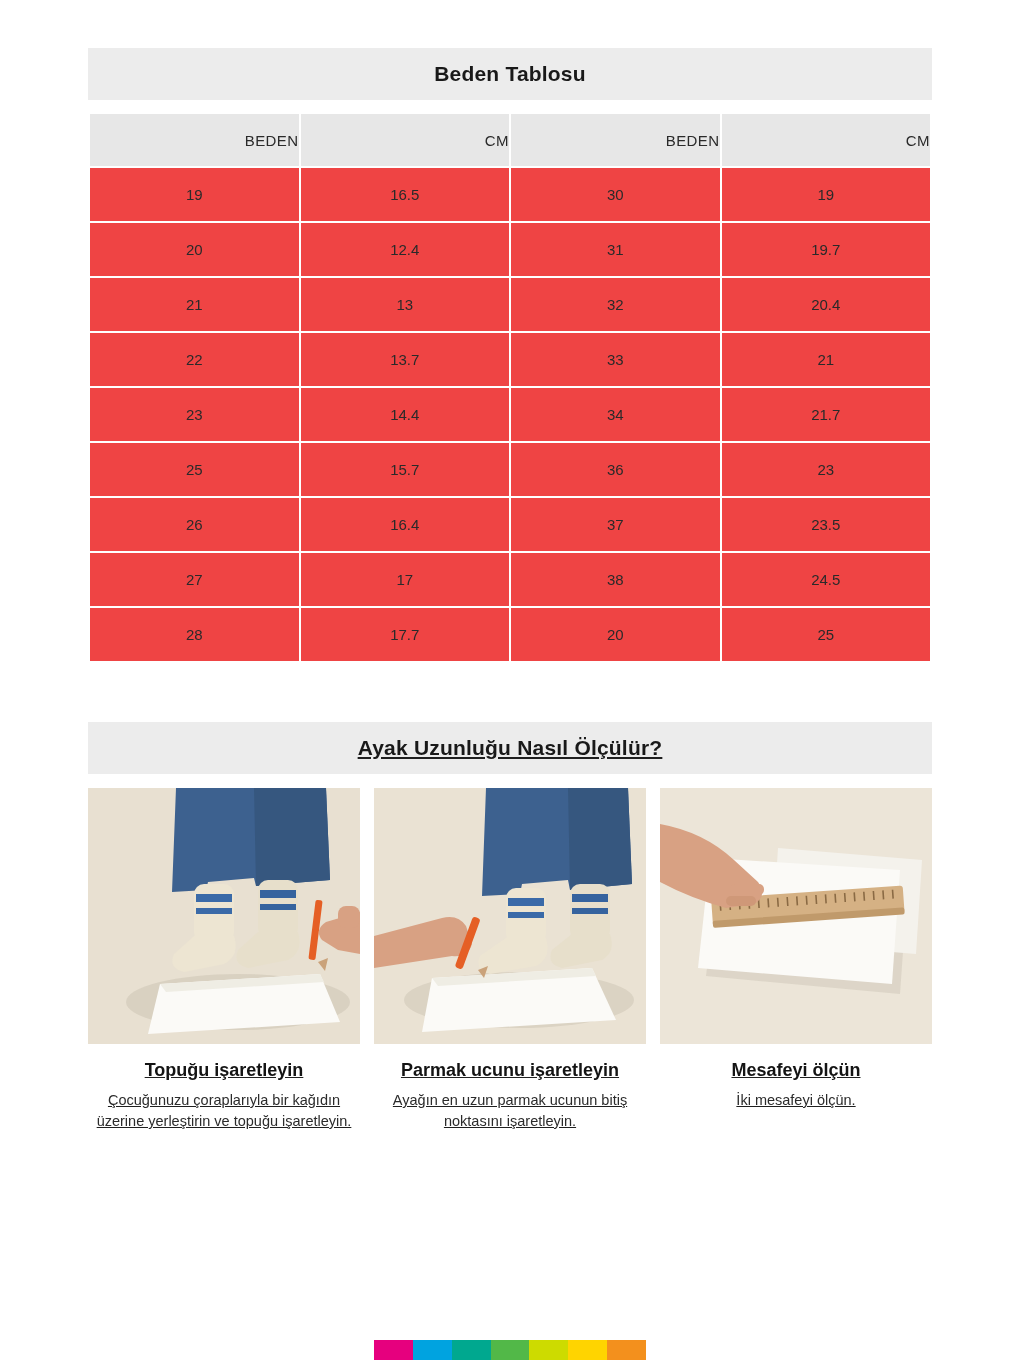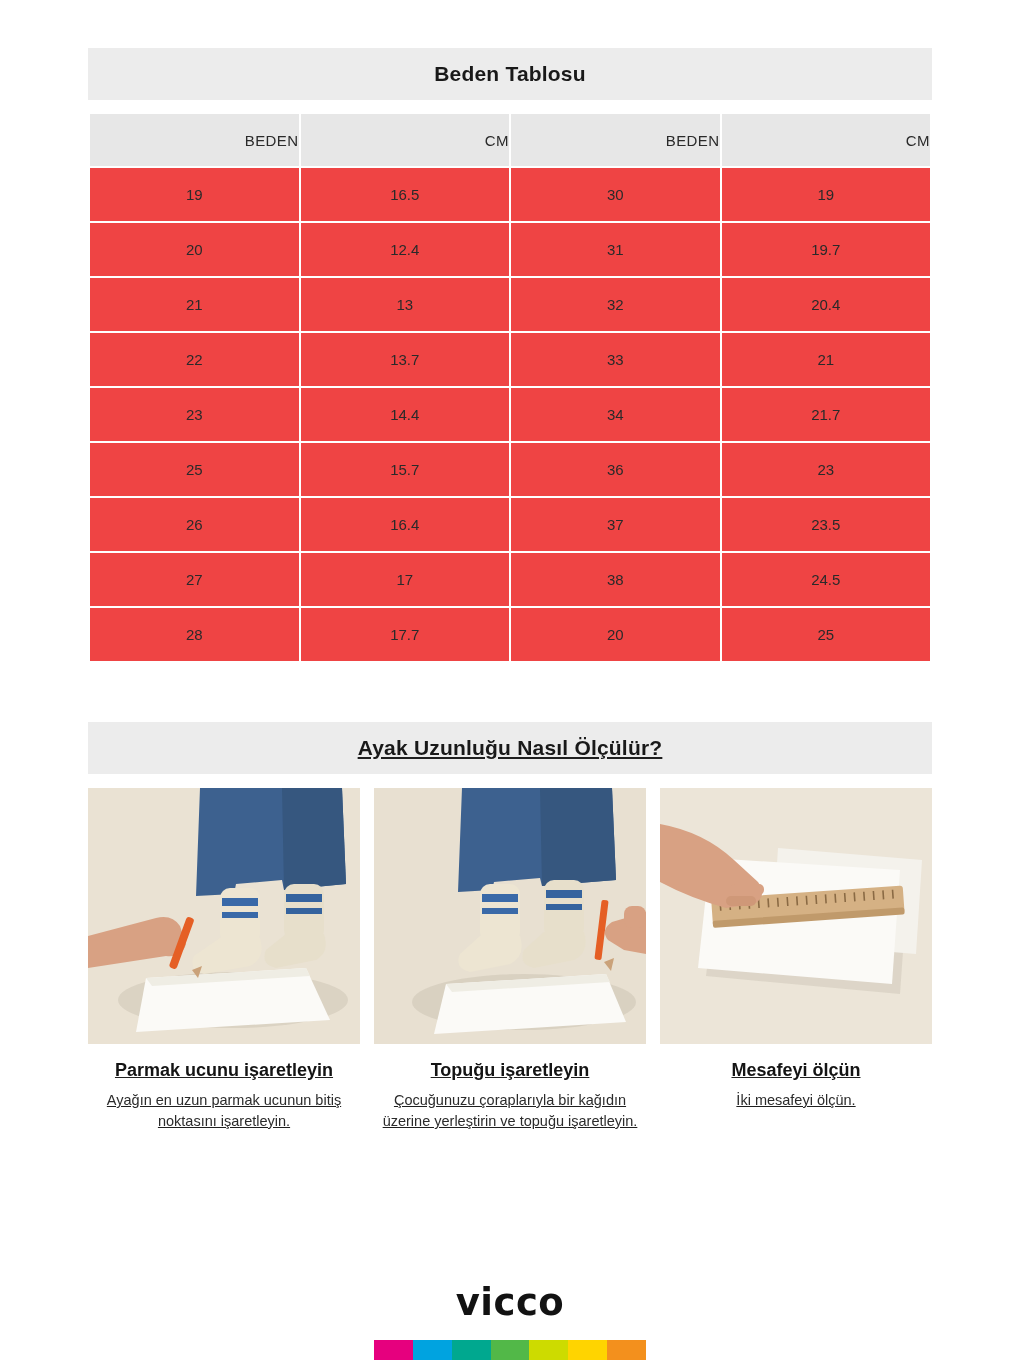--- a/index.html
+++ b/index.html
@@ -122,46 +122,20 @@
             <td>25</td>
           </tr>
         </tbody>
     </table>
   </section>
 
   <section class="howto">
     <div class="title-bar">Ayak Uzunluğu Nasıl Ölçülür?</div>
 
     <div class="steps">
-
-      <div class="step">
-        <div class="photo">
-          <svg viewBox="0 0 272 256">
-            <rect width="272" height="256" fill="#eae2d3"></rect>
-            <ellipse cx="145" cy="212" rx="115" ry="28" fill="rgba(90,80,60,0.10)"></ellipse>
-            <polygon points="58,190 218,180 242,232 48,244" fill="#fbfaf7"></polygon>
-            <polygon points="58,190 218,180 222,188 64,198" fill="#efede4"></polygon>
-            <path d="M112 0 H254 L258 96 L196 102 L194 92 L148 96 L146 106 L108 108 Z" fill="#3d618f"></path>
-            <path d="M194 0 H254 L258 96 L196 102 Z" fill="#36577f"></path>
-            <rect x="132" y="100" width="40" height="56" rx="10" fill="#ede5d2"></rect>
-            <rect x="196" y="96" width="40" height="56" rx="10" fill="#e7dfcb"></rect>
-            <rect x="134" y="110" width="36" height="8" fill="#3a6aa8"></rect>
-            <rect x="134" y="124" width="36" height="6" fill="#3a6aa8"></rect>
-            <rect x="198" y="106" width="36" height="8" fill="#35639e"></rect>
-            <rect x="198" y="120" width="36" height="6" fill="#35639e"></rect>
-            <path d="M172 150 Q178 170 162 178 L116 186 Q100 182 106 168 L132 150 Z" fill="#ede5d2"></path>
-            <path d="M236 146 Q242 164 228 172 L188 180 Q172 176 178 162 L198 146 Z" fill="#e7dfcb"></path>
-            <path d="M0 148 L68 130 Q84 126 92 138 L98 156 Q94 170 78 168 L0 180 Z" fill="#d8a183"></path>
-            <rect x="90" y="128" width="8" height="54" rx="3" fill="#e55f25" transform="rotate(20 94 154)"></rect>
-            <polygon points="104,182 114,178 110,190" fill="#caa27a"></polygon>
-          </svg>
-        </div>
-        <div class="step-heading">Parmak ucunu işaretleyin</div>
-        <div class="step-desc">Ayağın en uzun parmak ucunun bitiş noktasını işaretleyin.</div>
-      </div>
 
       <div class="step">
         <div class="photo">
           <svg viewBox="0 0 272 256">
             <rect width="272" height="256" fill="#e8e0d1"></rect>
             <ellipse cx="150" cy="214" rx="112" ry="28" fill="rgba(90,80,60,0.10)"></ellipse>
             <polygon points="72,196 232,186 252,234 60,246" fill="#fbfaf7"></polygon>
             <polygon points="72,196 232,186 236,194 78,204" fill="#efede4"></polygon>
             <path d="M88 0 H238 L242 92 L168 98 L166 90 L120 94 L118 102 L84 104 Z" fill="#3d618f"></path>
             <path d="M166 0 H238 L242 92 L168 98 Z" fill="#36577f"></path>
@@ -179,20 +153,46 @@
             <rect x="250" y="118" width="22" height="22" rx="8" fill="#d8a183"></rect>
           </svg>
         </div>
         <div class="step-heading">Topuğu işaretleyin</div>
         <div class="step-desc">Çocuğunuzu çoraplarıyla bir kağıdın üzerine yerleştirin ve topuğu işaretleyin.</div>
       </div>
 
       <div class="step">
         <div class="photo">
           <svg viewBox="0 0 272 256">
+            <rect width="272" height="256" fill="#eae2d3"></rect>
+            <ellipse cx="145" cy="212" rx="115" ry="28" fill="rgba(90,80,60,0.10)"></ellipse>
+            <polygon points="58,190 218,180 242,232 48,244" fill="#fbfaf7"></polygon>
+            <polygon points="58,190 218,180 222,188 64,198" fill="#efede4"></polygon>
+            <path d="M112 0 H254 L258 96 L196 102 L194 92 L148 96 L146 106 L108 108 Z" fill="#3d618f"></path>
+            <path d="M194 0 H254 L258 96 L196 102 Z" fill="#36577f"></path>
+            <rect x="132" y="100" width="40" height="56" rx="10" fill="#ede5d2"></rect>
+            <rect x="196" y="96" width="40" height="56" rx="10" fill="#e7dfcb"></rect>
+            <rect x="134" y="110" width="36" height="8" fill="#3a6aa8"></rect>
+            <rect x="134" y="124" width="36" height="6" fill="#3a6aa8"></rect>
+            <rect x="198" y="106" width="36" height="8" fill="#35639e"></rect>
+            <rect x="198" y="120" width="36" height="6" fill="#35639e"></rect>
+            <path d="M172 150 Q178 170 162 178 L116 186 Q100 182 106 168 L132 150 Z" fill="#ede5d2"></path>
+            <path d="M236 146 Q242 164 228 172 L188 180 Q172 176 178 162 L198 146 Z" fill="#e7dfcb"></path>
+            <path d="M0 148 L68 130 Q84 126 92 138 L98 156 Q94 170 78 168 L0 180 Z" fill="#d8a183"></path>
+            <rect x="90" y="128" width="8" height="54" rx="3" fill="#e55f25" transform="rotate(20 94 154)"></rect>
+            <polygon points="104,182 114,178 110,190" fill="#caa27a"></polygon>
+          </svg>
+        </div>
+        <div class="step-heading">Parmak ucunu işaretleyin</div>
+        <div class="step-desc">Ayağın en uzun parmak ucunun bitiş noktasını işaretleyin.</div>
+      </div>
+
+      <div class="step">
+        <div class="photo">
+          <svg viewBox="0 0 272 256">
             <rect width="272" height="256" fill="#ece5d8"></rect>
             <polygon points="60,78 248,92 240,206 46,188" fill="rgba(90,80,60,0.10)"></polygon>
             <polygon points="118,60 262,72 256,166 112,154" fill="#f4f2ec"></polygon>
             <polygon points="50,70 240,82 232,196 38,180" fill="#fbfaf7"></polygon>
             <g transform="rotate(-4 150 120)">
               <rect x="52" y="104" width="192" height="28" rx="3" fill="#d5b184"></rect>
               <rect x="52" y="126" width="192" height="7" rx="2" fill="#c09a6b"></rect>
               <line x1="60" y1="112" x2="238" y2="112" stroke="#8a6a44" stroke-width="9" stroke-dasharray="1.6 8"></line>
             </g>
             <path d="M0 36 Q44 44 74 72 L98 94 Q108 108 94 116 L66 120 Q30 110 0 94 Z" fill="#d8a183"></path>
@@ -203,21 +203,20 @@
         <div class="step-heading">Mesafeyi ölçün</div>
         <div class="step-desc">İki mesafeyi ölçün.</div>
       </div>
 
     </div>
   </section>
 
 </div>
 
 <div class="footer">
-  <div class="brand">vicco</div>
   <div class="color-bar">
       <span style="background: rgb(230, 0, 126);"></span>
       <span style="background: rgb(0, 163, 224);"></span>
       <span style="background: rgb(0, 168, 143);"></span>
       <span style="background: rgb(82, 184, 72);"></span>
       <span style="background: rgb(205, 219, 0);"></span>
       <span style="background: rgb(255, 212, 0);"></span>
       <span style="background: rgb(243, 144, 29);"></span>
     </div>
 </div>

